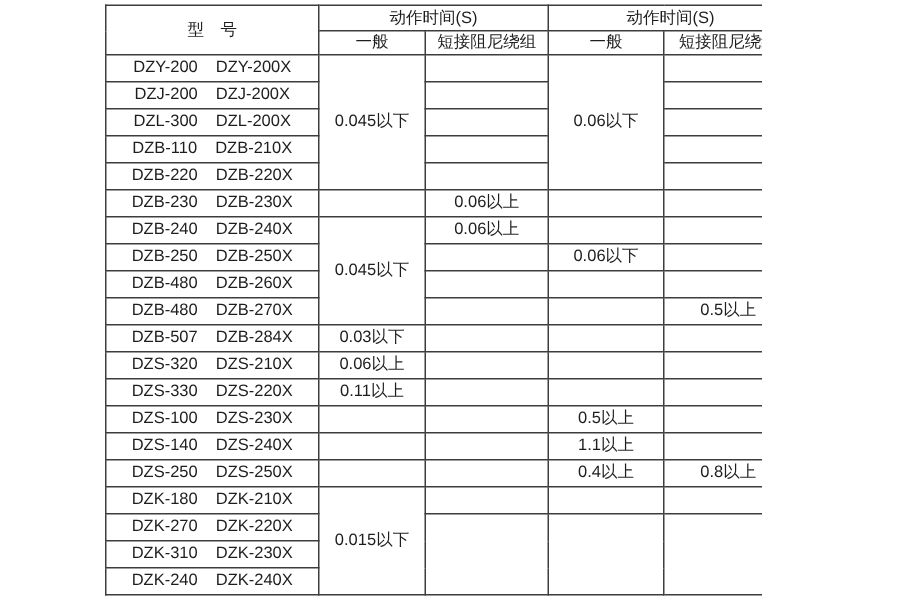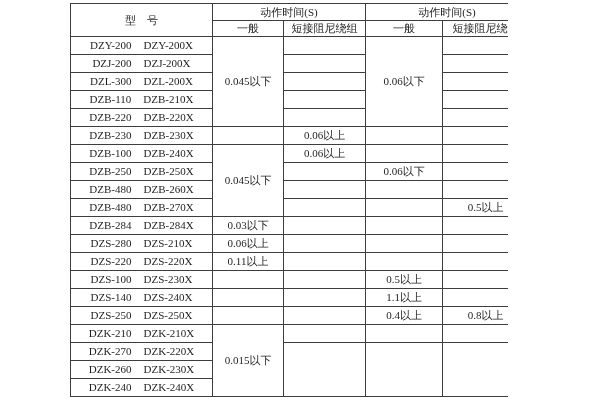--- a/index.html
+++ b/index.html
@@ -1,17 +1,17 @@
 <!DOCTYPE html>
 <html><head>
 <meta charset="utf-8">
 <style>
   html,body{margin:0;padding:0;background:#ffffff;}
   .canvas{position:relative;width:508px;height:400px;background:#ffffff;overflow:hidden;
-          font-family:Liberation Serif, serif;}
+          font-family:Liberation Sans, sans-serif;}
   table.spec{border-collapse:collapse;table-layout:fixed;width:458px;
              margin:3px 0 0 70px;font-size:11px;color:#1e1e1e;}
   table.spec td, table.spec th{border:1px solid #3d3d3d;padding:0;margin:0;
              text-align:center;vertical-align:middle;overflow:hidden;
              white-space:nowrap;font-weight:normal;line-height:1;}
   tr.h1{height:17px;}
   tr.h2{height:16px;}
   tr.r{height:18px;margin-left:16px;}
   td.model .pair{display:flex;justify-content:center;align-items:center;gap:12px;}
   th{font-weight:normal;}
@@ -102,21 +102,21 @@
             </div>
           </td>
     <td></td>
     <td>0.06以上</td>
     <td></td>
     <td></td>
   </tr>
   <tr class="r">
     <td class="model">
             <div class="pair">
-              <span>DZB-100</span>
+              <span>DZB-240</span>
               <span>DZB-240X</span>
             </div>
           </td>
     <td rowspan="4">0.045以下</td>
     <td>0.06以上</td>
     <td></td>
     <td></td>
   </tr>
   <tr class="r">
     <td class="model">
@@ -148,45 +148,45 @@
             </div>
           </td>
     <td></td>
     <td></td>
     <td>0.5以上</td>
   </tr>
 
   <tr class="r">
     <td class="model">
             <div class="pair">
-              <span>DZB-284</span>
+              <span>DZB-507</span>
               <span>DZB-284X</span>
             </div>
           </td>
     <td>0.03以下</td>
     <td></td>
     <td></td>
     <td></td>
   </tr>
   <tr class="r">
     <td class="model">
             <div class="pair">
-              <span>DZS-280</span>
+              <span>DZS-320</span>
               <span>DZS-210X</span>
             </div>
           </td>
     <td>0.06以上</td>
     <td></td>
     <td></td>
     <td></td>
   </tr>
   <tr class="r">
     <td class="model">
             <div class="pair">
-              <span>DZS-220</span>
+              <span>DZS-330</span>
               <span>DZS-220X</span>
             </div>
           </td>
     <td>0.11以上</td>
     <td></td>
     <td></td>
     <td></td>
   </tr>
   <tr class="r">
     <td class="model">
@@ -221,21 +221,21 @@
           </td>
     <td></td>
     <td></td>
     <td>0.4以上</td>
     <td>0.8以上</td>
   </tr>
 
   <tr class="r">
     <td class="model">
             <div class="pair">
-              <span>DZK-210</span>
+              <span>DZK-180</span>
               <span>DZK-210X</span>
             </div>
           </td>
     <td rowspan="4">0.015以下</td>
     <td></td>
     <td></td>
     <td></td>
   </tr>
   <tr class="r">
     <td class="model">
@@ -244,21 +244,21 @@
               <span>DZK-220X</span>
             </div>
           </td>
     <td rowspan="3"></td>
     <td rowspan="3"></td>
     <td rowspan="3"></td>
   </tr>
   <tr class="r">
     <td class="model">
             <div class="pair">
-              <span>DZK-260</span>
+              <span>DZK-310</span>
               <span>DZK-230X</span>
             </div>
           </td>
   </tr>
   <tr class="r">
     <td class="model">
             <div class="pair">
               <span>DZK-240</span>
               <span>DZK-240X</span>
             </div>

